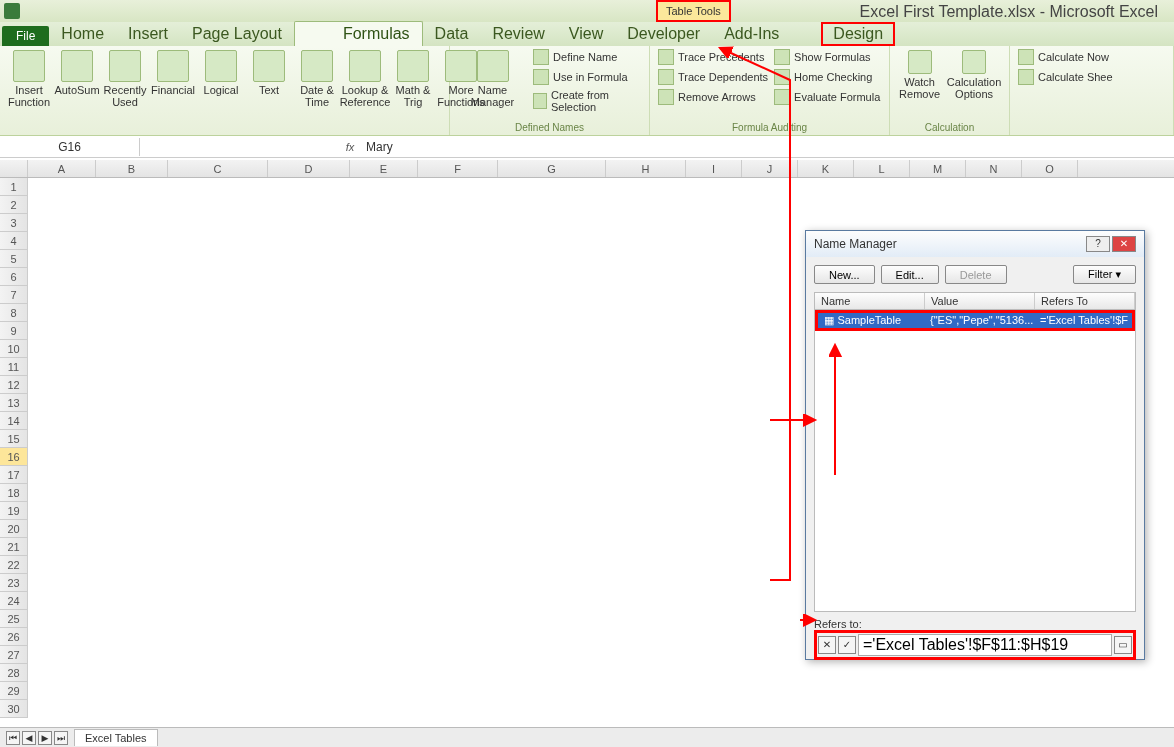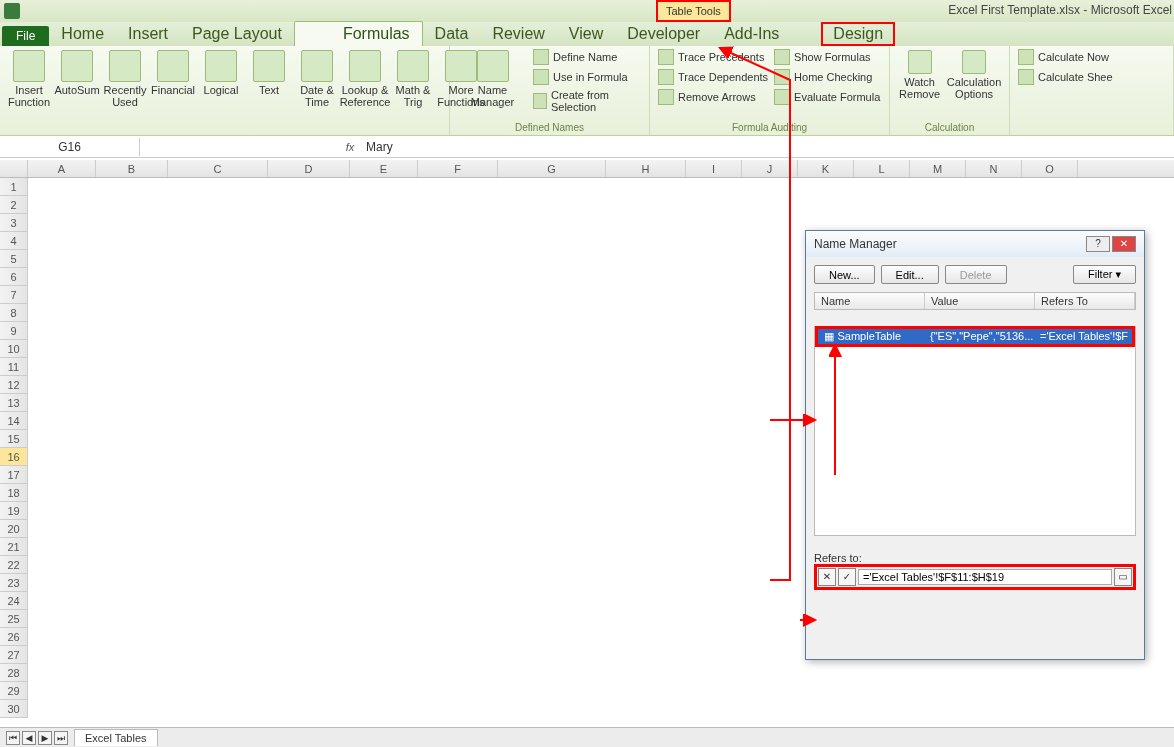--- a/index.html
+++ b/index.html
@@ -2,21 +2,21 @@
 <html><head>
 <meta charset="utf-8">
 <style>
 * { box-sizing: border-box; margin: 0; padding: 0; font-family: "Segoe UI", Tahoma, sans-serif; }
 body { width: 1174px; height: 747px; background: #fff; overflow: hidden; position: relative; font-size: 11px; color: #333; }
 
 
 .qat { height: 22px; background: linear-gradient(#e8f0da,#d8e6c4); display: flex; align-items: center; padding: 0 4px; gap: 4px; }
 .qat-icon { width:16px;height:16px;background:#3b7b3b;border-radius:2px; }
 .qat .context-tab { position:absolute; left:656px; top:0; height:22px; padding:0 8px; background:#fbe89b; border:2px solid red; font-size:11px; display:flex;align-items:center; }
-.qat .title { position:absolute; right:2px; top:3px; font-size:12px; color:#444; }
+.qat .title { position:absolute; right:16px; top:3px; font-size:16px; color:#444; }
 
 
 .tabs { height:24px; background:linear-gradient(#e4efd8,#d4e4c2); display:flex; align-items:flex-end; padding-left:2px; }
 .tabs .file { background:#1e6c1e;color:#fff;padding:3px 14px;font-size:12px;border-radius:2px 2px 0 0; }
 .tabs .tab { padding:3px 12px; font-size:16px; color:#3b5820; cursor:pointer; }
 .tabs .tab.active { background:#f6faf0; border:1px solid #9dbb7b; border-bottom:none; border-radius:2px 2px 0 0; color:#2f5214; font-weight:500;padding-left:48px; }
 .tabs .design { margin-left:30px; border:2px solid red; padding:1px 10px; }
 
 
 .ribbon { height:90px; background:linear-gradient(#f6faf0,#e8f0da); border-bottom:1px solid #bcd29c; display:flex; }
@@ -50,27 +50,27 @@
 .nm-title { height:26px; background:linear-gradient(#fdfdfd,#e2ecf7); display:flex; align-items:center; padding:0 8px; justify-content:space-between; font-size:12px; }
 .nm-title .winbtns { display:flex; gap:2px; }
 .nm-title .wb { width:24px;height:16px;border:1px solid #888;background:#eee;text-align:center;font-size:10px;line-height:14px; }
 .nm-title .wb.close { background:#d44; color:#fff; }
 .nm-toolbar { padding:8px; display:flex; gap:6px; }
 .nm-toolbar button { padding:2px 14px; font-size:11px; border:1px solid #888; background:linear-gradient(#fdfdfd,#e6e6e6); border-radius:2px; }
 .nm-toolbar button:disabled { color:#999; }
 .nm-toolbar .spacer { flex:1; }
 .nm-list-hdr { display:flex; background:linear-gradient(#fdfdfd,#e8e8e8); border:1px solid #bbb; margin:0 8px; font-size:11px; }
 .nm-list-hdr div { padding:2px 6px; border-right:1px solid #ccc; }
-.nm-list { margin:16px 8px; height:210px; border:1px solid #bbb; border-top:none; background:#fff; overflow:hidden; }
+.nm-list { margin:0 8px; height:302px; border:1px solid #bbb; border-top:none; background:#fff; overflow:hidden; }
 .nm-row { display:flex; background:#316ac5; color:#fff; font-size:11px; border:3px solid red; }
 .nm-row div { padding:1px 6px; overflow:hidden; white-space:nowrap; }
 .nm-refers { margin:6px 8px; font-size:11px; }
 .nm-refers-row { display:flex; gap:2px; align-items:center; border:3px solid red; padding:1px; }
 .nm-refers-row .rb { width:18px;height:18px;border:1px solid #888;background:#f5f5f5;text-align:center;font-size:10px;line-height:16px; }
-.nm-refers-row input { flex:1; border:1px solid #aaa; padding:1px 4px; font-size:11px; }
+.nm-refers-row input { flex:1; border:1px solid #aaa; padding:1px 4px; font-size:16px; }
 .nm-close { display:flex; justify-content:flex-end; padding:6px 8px; }
 .nm-close button { padding:2px 18px; font-size:11px; border:1px solid #888; background:linear-gradient(#fdfdfd,#e6e6e6); }
 
 
 .arrow { position:absolute; stroke:red; fill:red; }
 
 
 .sheettabs { position:absolute; bottom:0; left:0; right:0; height:20px; background:#ececec; border-top:1px solid #bbb; display:flex; align-items:center; padding-left:6px; gap:6px; font-size:11px; }
 .sheettabs .nav { display:flex; gap:2px; }
 .sheettabs .nav span { width:14px;height:14px;border:1px solid #888;background:#f5f5f5;text-align:center;font-size:9px;line-height:12px; }

